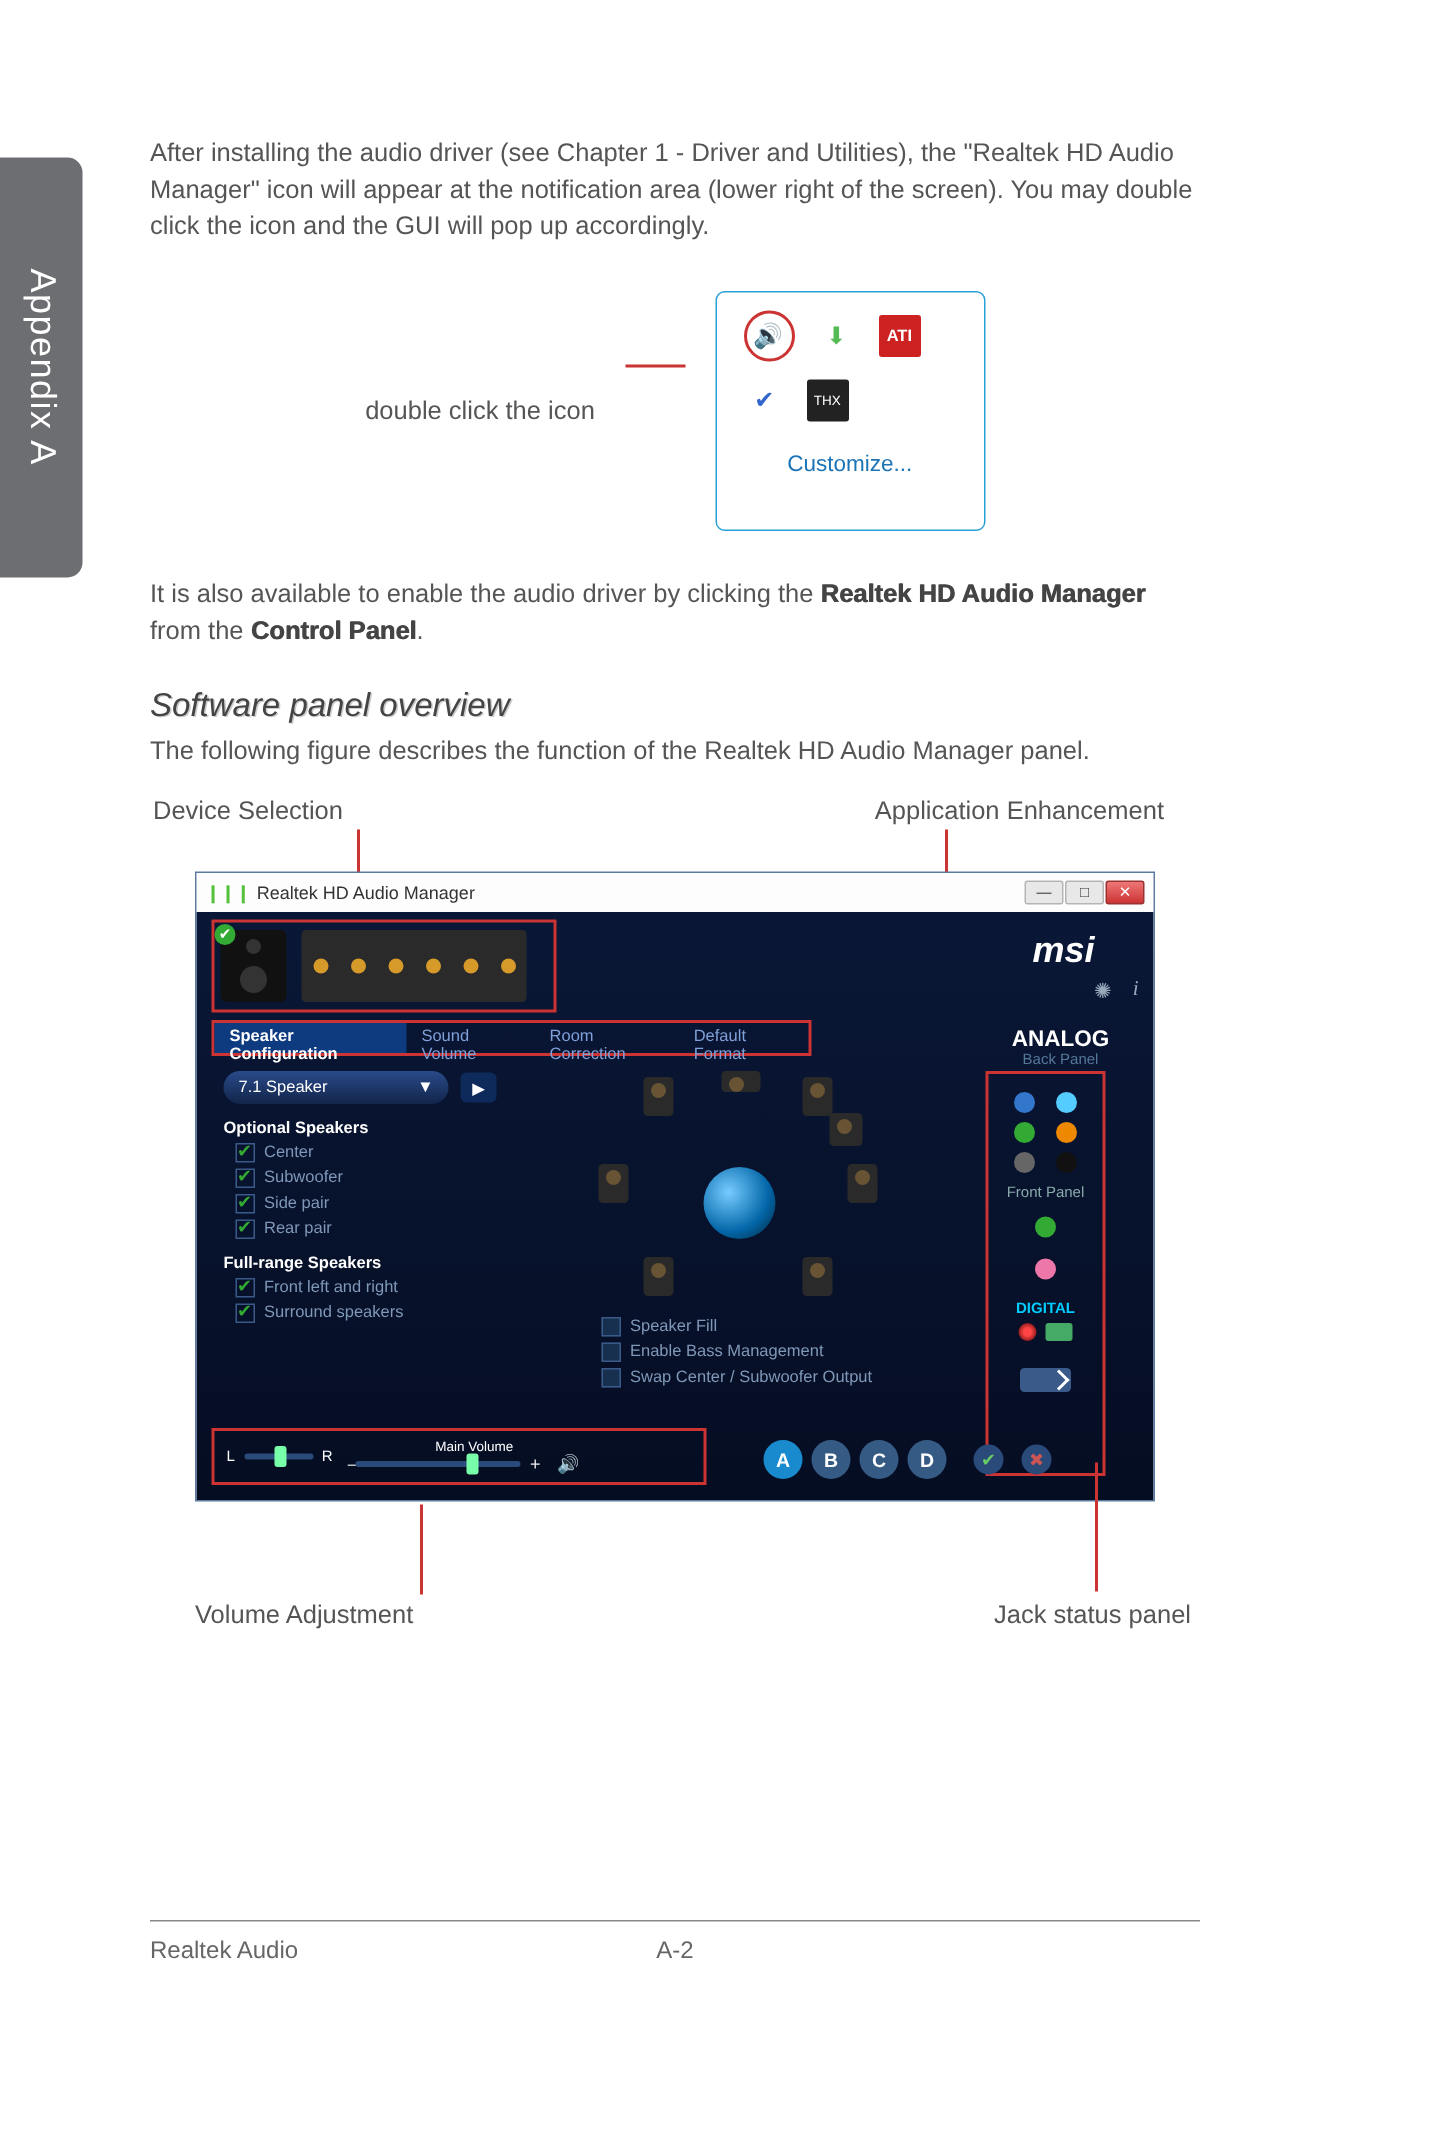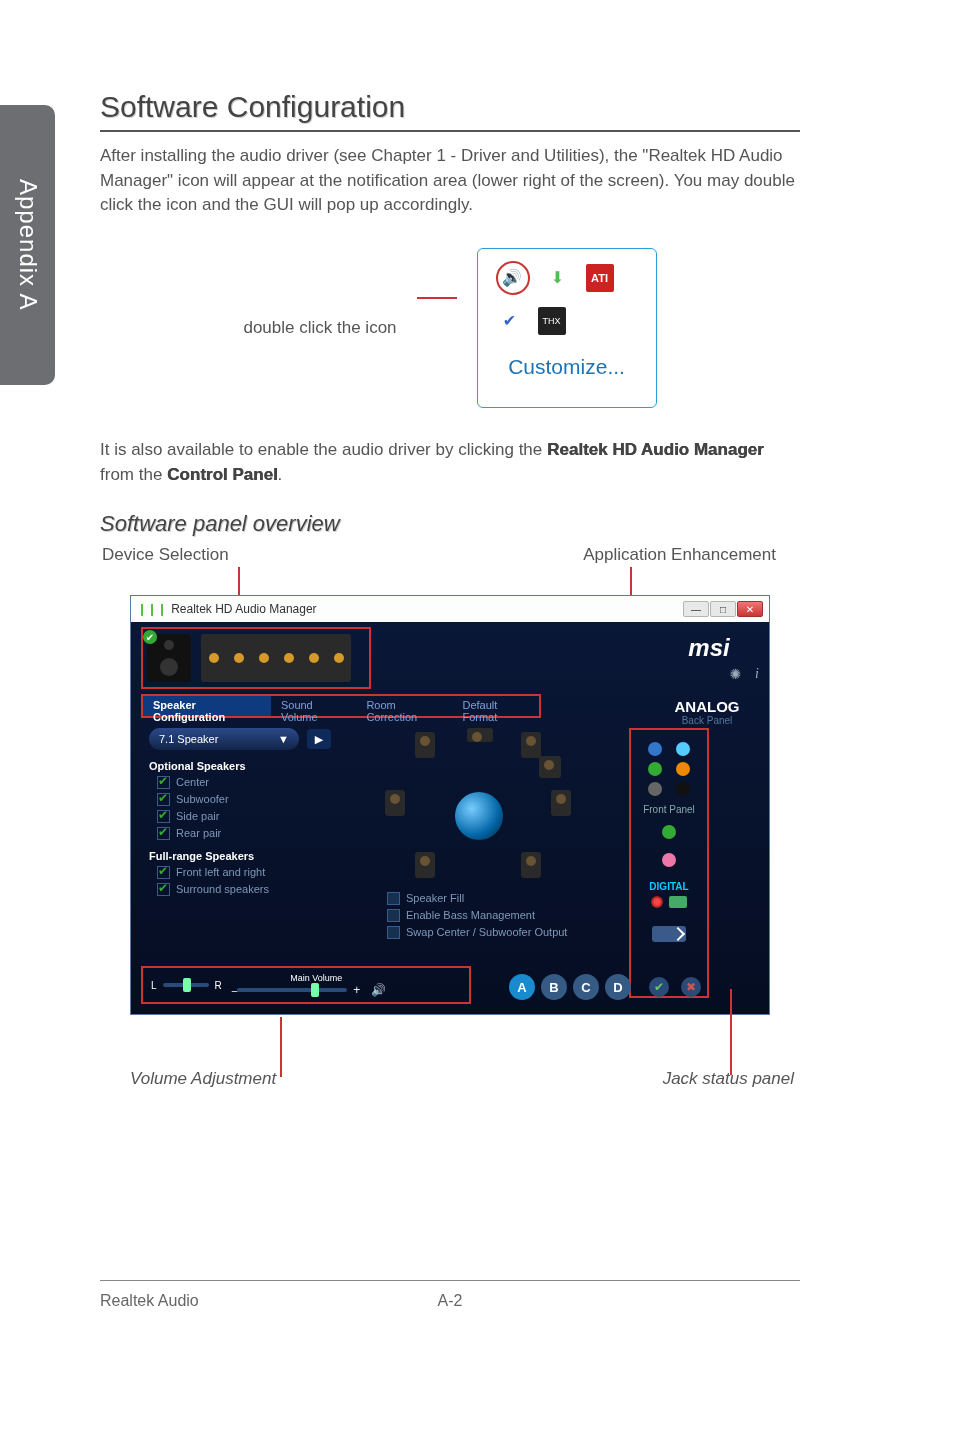--- a/index.html
+++ b/index.html
@@ -50,21 +50,21 @@
   .dbl-label { font-size: 17px; }
   .red-line { width: 40px; height: 2px; background: #c33; position: relative; top: -30px; }
   .tray-box {
     width: 180px; height: 160px; border: 1px solid #2aa0d8;
     border-radius: 6px; background: #fff; padding: 12px;
     display: flex; flex-direction: column; gap: 12px;
   }
   .tray-row { display: flex; gap: 14px; align-items: center; padding-left: 6px; }
   .tray-icon { width: 28px; height: 28px; display: flex; align-items: center; justify-content: center; font-size: 16px; }
   .circle-red { width: 34px; height: 34px; border: 2px solid #c33; border-radius: 50%; display: flex; align-items: center; justify-content: center; }
-  .customize { text-align: center; color: #1b74b5; font-size: 21px; margin-top: 8px; }
+  .customize { text-align: center; color: #1b74b5; font-size: 15px; margin-top: 8px; }
   .para2 { font-size: 17px; line-height: 1.45; margin-bottom: 24px; }
   .bold-inline { color: #444; font-weight: bold; text-shadow: 0.5px 0 #444; }
   h2 { font-size: 22px; font-weight: normal; color: #444; margin-bottom: 8px; text-shadow: 1px 1px 0 #ccc; font-style: italic; }
   .para3 { font-size: 17px; margin-bottom: 20px; }
   .callouts-top { display: flex; justify-content: space-between; font-size: 17px; margin-bottom: 6px; padding: 0 4px 0 0; }
   .callout-top-left { margin-left: 2px; }
   .callout-top-right { margin-right: 20px; }
 
   .panel-wrap { position: relative; width: 640px; height: 460px; margin: 0 auto; }
   .red-line-v1 { position: absolute; width: 2px; background: #c33; }
@@ -94,21 +94,21 @@
   .msi-block { margin-left: auto; width: 100px; text-align: center; }
   .msi-logo { font-family: Arial; font-style: italic; font-weight: bold; font-size: 24px; color: #fff; }
   .msi-icons { display:flex; justify-content:flex-end; gap:14px; margin-top:4px; font-size:14px; color:#9ab;}
 
   .tabs-row { display:flex; border:2px solid #c33; width: 400px; margin-left: 10px; height: 24px;}
   .tab { padding: 3px 10px; font-size: 11px; color:#7fa0d8;}
   .tab.active { background:#0e3a80; color:#fff; font-weight:bold;}
   .analog-label { position:absolute; right: 22px; top: 102px; color:#579; font-size:10px; text-align:center; width:80px;}
   .analog-label b { color:#fff; font-size:15px;}
 
-  .main-area { display:flex; padding: 10px 10px 0 18px; gap: 10px; }
+  .main-area { display:flex; padding: 10px 10px 0 18px; gap: 24px; }
   .left-col { width: 220px; }
   .sel71 { width: 150px; height:22px; background: linear-gradient(#2a4a8a,#12254a); border-radius:11px; display:flex; align-items:center; padding:0 10px; color:#fff; font-size:11px; }
   .sel71 .tri { margin-left:auto; color:#fff;}
   .play-btn { width:24px; height:20px; background:#0d2a5a; border-radius:4px; display:inline-flex; align-items:center; justify-content:center; color:#fff; margin-left:8px; vertical-align:middle;}
   .opt-h { color:#fff; font-weight:bold; font-size:11px; margin: 10px 0 4px;}
   .chk-row { display:flex; align-items:flex-start; gap:6px; color:#7f98b8; font-size:11px; margin: 4px 0 4px 8px;}
   .chk { width:13px; height:13px; border:1px solid #3a5a8a; position:relative;}
   .chk.on::after { content:"✔"; position:absolute; left:0; top:-3px; color:#3a3; font-size:12px;}
   .chk.off { background:#18304f;}
 
@@ -150,37 +150,36 @@
   .vol-track{ width:110px; height:4px; background:#2a4a7a; position:relative; border-radius:2px;}
   .vol-thumb{position:absolute; left:74px; top:-5px; width:8px; height:14px; background:#7fa; border-radius:2px;}
   .vol-icons{ color:#eee; font-size:12px; margin-left:6px; letter-spacing:4px;}
 
   .abcd { position:absolute; left: 378px; bottom: 14px; display:flex; gap:6px; align-items:center;}
   .circ{ width:26px; height:26px; border-radius:50%; display:flex; align-items:center; justify-content:center; font-weight:bold; font-size:13px; color:#fff;}
   .cA{background:#1a8acf;} .cB{background:#355a84;} .cC{background:#355a84;} .cD{background:#355a84;}
   .smcirc{ width:20px; height:20px; border-radius:50%; background:#2a4a7a; display:flex; align-items:center; justify-content:center; color:#6c6; font-size:12px; margin-left:12px;}
   .smcirc2{ width:20px; height:20px; border-radius:50%; background:#2a4a7a; display:flex; align-items:center; justify-content:center; color:#c55; font-size:12px; margin-left:6px;}
 
-  .callouts-bot { display:flex; justify-content:space-between; font-size:17px; margin-top: 38px; padding: 0 6px 0 30px; font-style: italic;}
+  .callouts-bot { display:flex; justify-content:space-between; font-size:17px; margin-top: 50px; padding: 0 6px 0 30px;}
   .rl-vol { position:absolute; left: 150px; top: 446px; width:2px; height:60px; background:#c33;}
   .rl-jack { position:absolute; left: 600px; top: 418px; width:2px; height:86px; background:#c33;}
 
   .footer-line { position:absolute; left:100px; top: 1280px; width: 700px; border-top:1px solid #888;}
   .footer { position:absolute; left:100px; top: 1292px; width:700px; display:flex; font-size:16px; color:#666;}
   .footer .pg { position:absolute; left: 50%; transform: translateX(-50%);}
 </style>
 </head>
 <body>
 
 <div class="side-tab">
   <span>Appendix A</span>
 </div>
 
 <div class="content">
-  <h1>Software Configuration</h1>
   <p class="intro">After installing the audio driver (see Chapter 1 - Driver and Utilities), the "Realtek HD Audio Manager" icon will appear at the notification area (lower right of the screen). You may double click the icon and the GUI will pop up accordingly.</p>
 
   <div class="icon-row">
     <span class="dbl-label">double click the icon</span>
     <div class="red-line"></div>
     <div class="tray-box">
       <div class="tray-row">
         <div class="circle-red">
           <span class="tray-icon">🔊</span>
         </div>
@@ -193,20 +192,21 @@
       </div>
       <div class="customize">Customize...</div>
     </div>
   </div>
 
   <p class="para2">
     <span>It is also available to enable the audio driver by clicking the </span><span class="bold-inline">Realtek HD Audio Manager</span><span> from the </span><span class="bold-inline">Control Panel</span><span>.</span>
   </p>
 
   <h2>Software panel overview</h2>
+  <p class="para3">The following figure describes the function of the Realtek HD Audio Manager panel.</p>
 
   <div class="callouts-top">
     <span class="callout-top-left">Device Selection</span>
     <span class="callout-top-right">Application Enhancement</span>
   </div>
 
   <div class="panel-wrap">
     <div class="red-line-v1 rl-dev"></div>
     <div class="red-line-v1 rl-app"></div>
 

